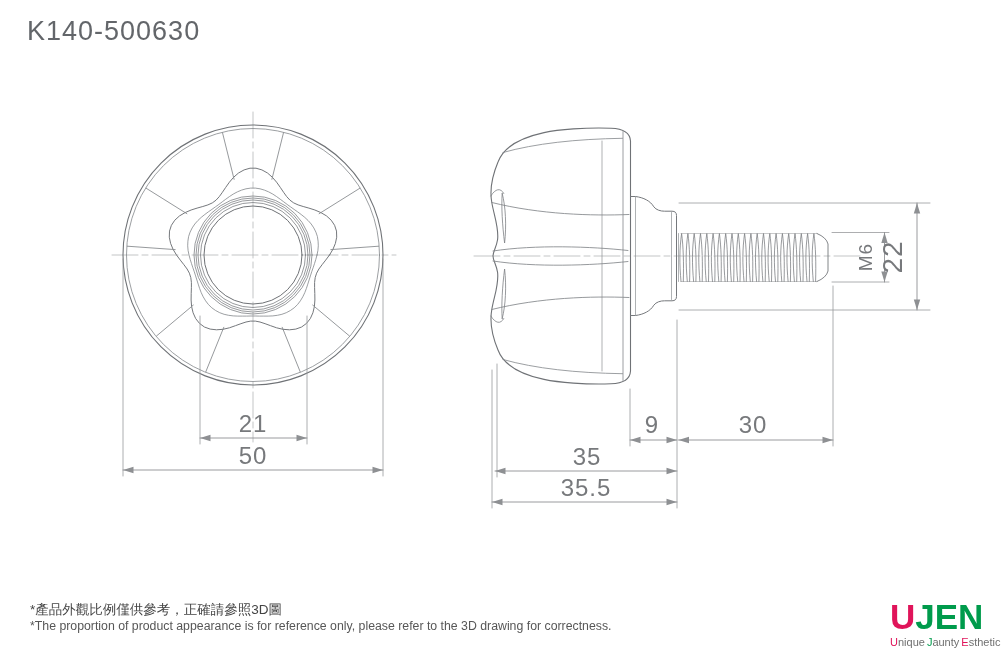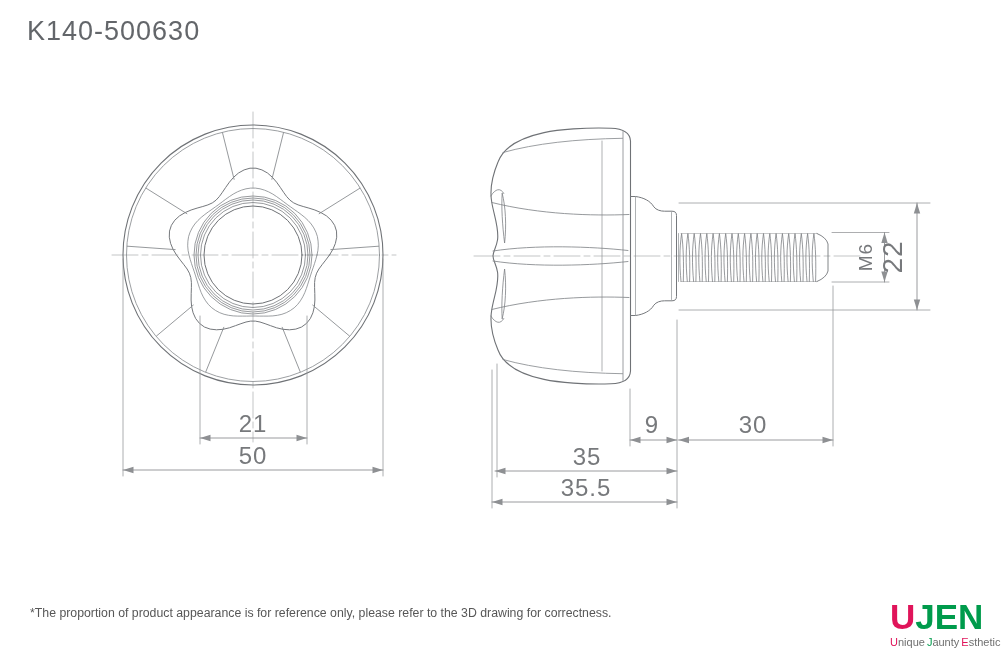--- a/index.html
+++ b/index.html
@@ -6,21 +6,21 @@
   .sheet{position:relative;width:1001px;height:667px;background:#ffffff;overflow:hidden;
          font-family:"Liberation Sans",sans-serif;text-decoration:underline;}
   .part-title{position:absolute;left:27px;top:16px;font-size:27px;letter-spacing:1px;
               color:#63666a;font-weight:400;}
   .dwg{position:absolute;left:0;top:0;}
   .dim-text{font-family:"Liberation Sans",sans-serif;fill:#77797c;font-size:24px;letter-spacing:1px;}
   .dim-text-sm{font-size:19px;}
   .dim-text-lg{font-size:28px;}
   .footer{position:absolute;left:30px;top:601px;color:#4b4b4b;}
   .note-zh{font-size:13.5px;color:#434343;}
-  .note-en{font-size:12.3px;color:#575757;margin-top:5px;}
+  .note-en{font-size:12.3px;color:#575757;}
   .logo{position:absolute;left:881px;top:599px;width:112px;margin-left:9px;}
   .logo-main{font-size:35px;font-weight:800;line-height:1;letter-spacing:0px;white-space:nowrap;}
   .logo-tag{font-size:11px;color:#6f6f6f;margin-top:2px;white-space:nowrap;letter-spacing:0;}
   .tg-word{margin-right:2px;}
 </style>
 </head>
 <body>
 
 <div class="sheet">
 
@@ -157,20 +157,21 @@
         <polygon points="0,0 -10.5,3.2 -10.5,-3.2" transform="translate(492,502) rotate(180)"></polygon>
         <polygon points="0,0 -10.5,3.2 -10.5,-3.2" transform="translate(677,502) rotate(0)"></polygon>
         <polygon points="0,0 -10.5,3.2 -10.5,-3.2" transform="translate(884.5,232.5) rotate(-90)"></polygon>
         <polygon points="0,0 -10.5,3.2 -10.5,-3.2" transform="translate(884.5,282) rotate(90)"></polygon>
         <polygon points="0,0 -10.5,3.2 -10.5,-3.2" transform="translate(917,203) rotate(-90)"></polygon>
         <polygon points="0,0 -10.5,3.2 -10.5,-3.2" transform="translate(917,310) rotate(90)"></polygon>
       </g>
   </svg>
 
   <div class="footer">
+    <div class="note-zh">*產品外觀比例僅供參考，正確請參照3D圖</div>
     <div class="note-en">*The proportion of product appearance is for reference only, please refer to the 3D drawing for correctness.</div>
   </div>
 
   <div class="logo">
     <div class="logo-main"><span style="color: rgb(224, 20, 90);">U</span><span style="color: rgb(0, 155, 76);">JEN</span></div>
     <div class="logo-tag"><span class="tg-word"><span style="color: rgb(224, 20, 90);">U</span><span>nique</span></span><span class="tg-word"><span style="color: rgb(0, 155, 76);">J</span><span>aunty</span></span><span class="tg-word"><span style="color: rgb(224, 20, 90);">E</span><span>sthetic</span></span><span class="tg-word"><span style="color: rgb(0, 155, 76);">N</span><span>oble</span></span></div>
   </div>
 
 </div>
 

